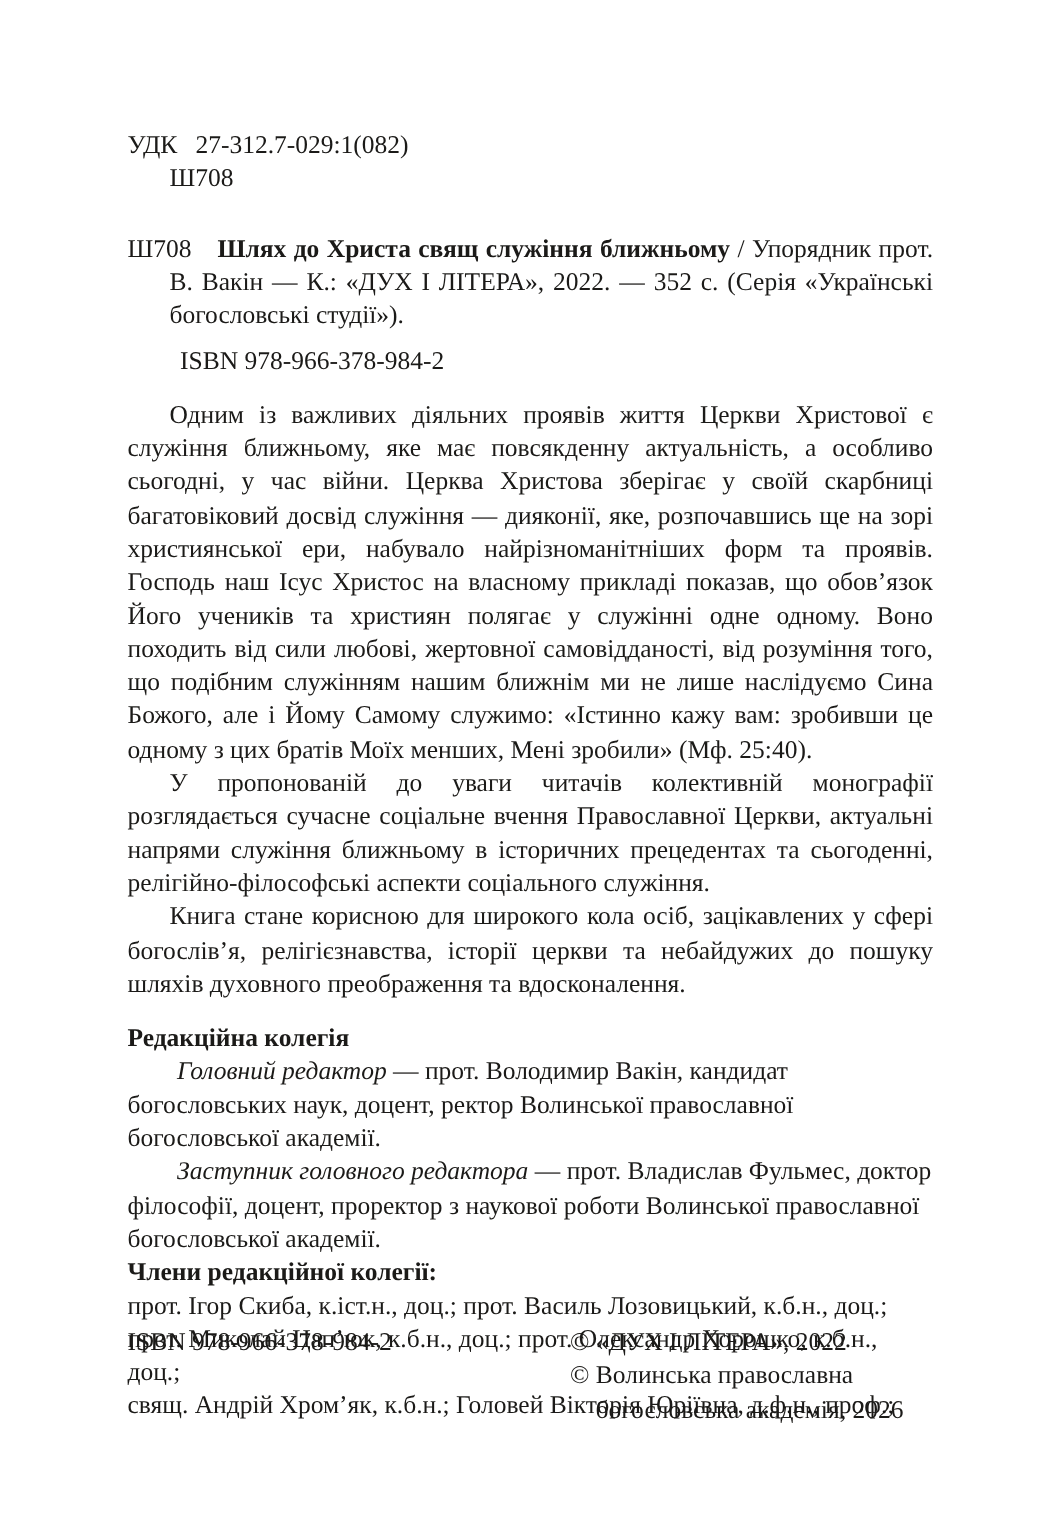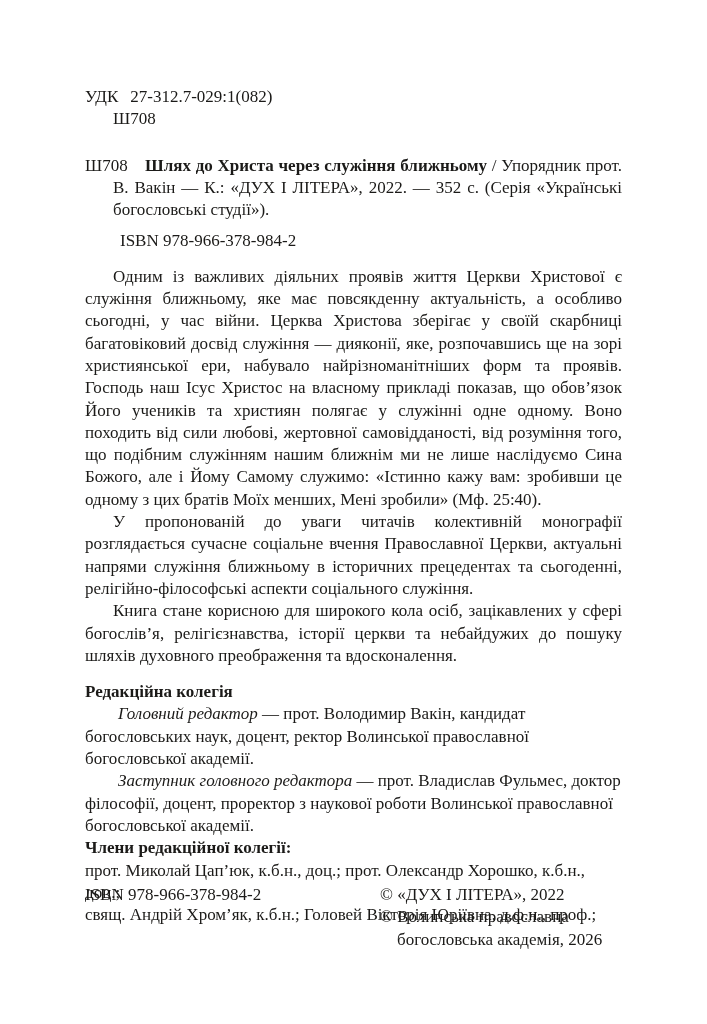--- a/index.html
+++ b/index.html
@@ -75,40 +75,41 @@
     <div class="udc-block">
       <div class="udc-line">
         <span class="udc-label">УДК</span><span>27-312.7-029:1(082)</span>
       </div>
       <div class="udc-code">Ш708</div>
     </div>
 
     <div class="bib-block">
       <span class="bib-label">Ш708</span>
       <div class="bib-text">
-        <span class="bib-title">Шлях до Христа через служіння ближньому</span><span> / Упорядник прот. В. Вакін — К.: «ДУХ І ЛІТЕРА», 2022. — 352 с. (Серія «Українські богословські студії»).</span>
+        <span class="bib-title">Шлях до Христа свящ служіння ближньому</span><span> / Упорядник прот. В. Вакін — К.: «ДУХ І ЛІТЕРА», 2022. — 352 с. (Серія «Українські богословські студії»).</span>
       </div>
       <div class="bib-isbn">ISBN 978-966-378-984-2</div>
     </div>
 
     <div class="annotation">
       <p>Одним із важливих діяльних проявів життя Церкви Христової є служіння ближньому, яке має повсякденну актуальність, а особливо сьогодні, у час війни. Церква Христова зберігає у своїй скарбниці багатовіковий досвід служіння — дияконії, яке, розпочавшись ще на зорі християнської ери, набувало найрізноманітніших форм та проявів. Господь наш Ісус Христос на власному прикладі показав, що обов’язок Його учеників та християн полягає у служінні одне одному. Воно походить від сили любові, жертовної самовідданості, від розуміння того, що подібним служінням нашим ближнім ми не лише наслідуємо Сина Божого, але і Йому Самому служимо: «Істинно кажу вам: зробивши це одному з цих братів Моїх менших, Мені зробили» (Мф. 25:40).</p>
       <p>У пропонованій до уваги читачів колективній монографії розглядається сучасне соціальне вчення Православної Церкви, актуальні напрями служіння ближньому в історичних прецедентах та сьогоденні, релігійно-філософські аспекти соціального служіння.</p>
       <p>Книга стане корисною для широкого кола осіб, зацікавлених у сфері богослів’я, релігієзнавства, історії церкви та небайдужих до пошуку шляхів духовного преображення та вдосконалення.</p>
     </div>
 
     <div class="editorial">
       <div class="ed-heading">Редакційна колегія</div>
       <p class="ed-entry">
         <span class="role-italic">Головний редактор</span><span> — прот. Володимир Вакін, кандидат богословських наук, доцент, ректор Волинської православної богословської академії.</span>
       </p>
       <p class="ed-entry">
         <span class="role-italic">Заступник головного редактора</span><span> — прот. Владислав Фульмес, доктор філософії, доцент, проректор з наукової роботи Волинської православної богословської академії.</span>
       </p>
       <div class="ed-heading">Члени редакційної колегії:</div>
+      <div class="member-line">прот. Ігор Скиба, к.іст.н., доц.; прот. Василь Лозовицький, к.б.н., доц.;</div>
       <div class="member-line">прот. Миколай Цап’юк, к.б.н., доц.; прот. Олександр Хорошко, к.б.н., доц.;</div>
       <div class="member-line">свящ. Андрій Хром’як, к.б.н.; Головей Вікторія Юріївна, д.ф.н., проф.;</div>
     </div>
 
   </div>
 
   <div class="footer">
     <div class="footer-isbn">ISBN 978-966-378-984-2</div>
     <div class="copyrights">
       <div class="c-line">© «ДУХ І ЛІТЕРА», 2022</div>

